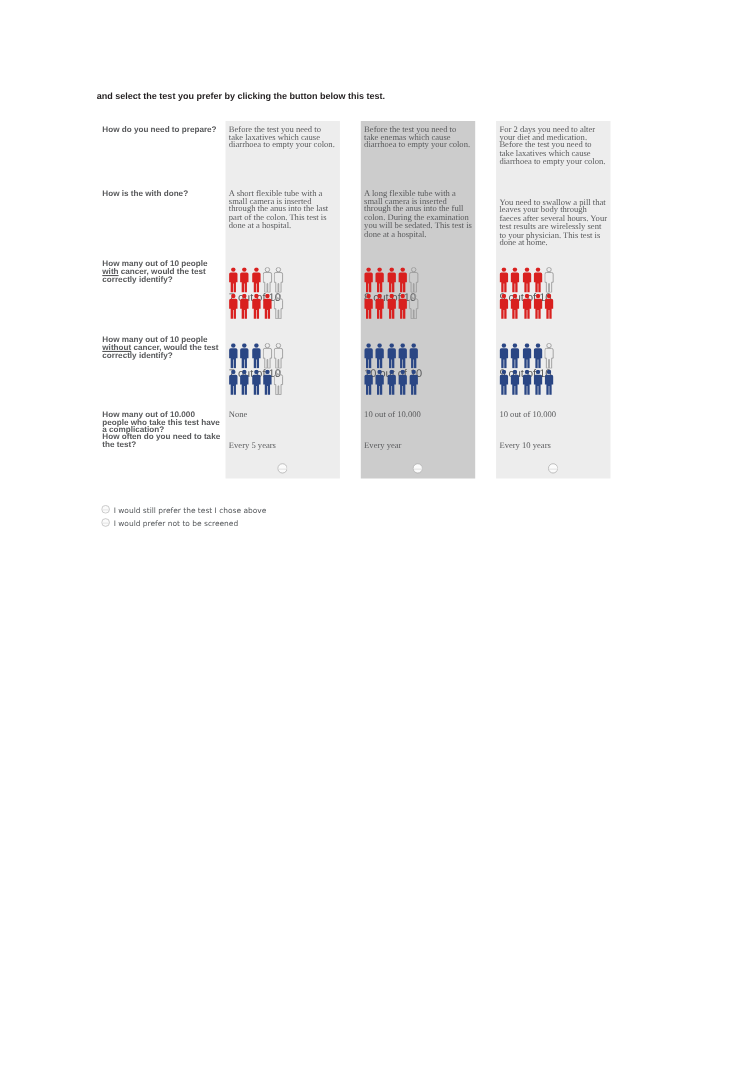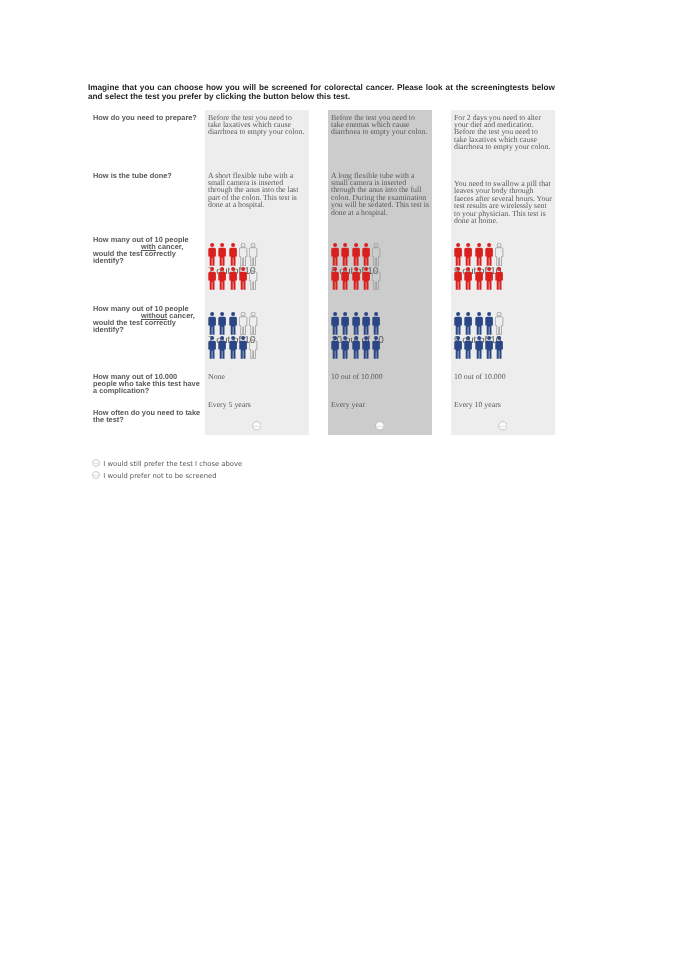--- a/index.html
+++ b/index.html
@@ -19,21 +19,21 @@
 
   
   .panel{position:absolute;top:110px;height:325px;width:104px;}
   .p1{left:205px;background:#ededed;}
   .p2{left:328px;background:#cccccc;}
   .p3{left:451px;background:#ededed;}
 
   
   .lbl{position:absolute;width:110px;left:93px;
        font-size:7.4px;font-weight:bold;color:#58595b;line-height:7.1px;}
-  .lbl u{text-decoration:underline;margin-left:48px;}
+  .lbl u{text-decoration:underline;}
 
   
   .cell{position:absolute;width:98px;font-size:7.8px;color:#58595b;
         line-height:7.4px;font-family:Liberation Serif, serif;}
   .cnt{font-size:10px;color:#58595b;line-height:8px;position:absolute;margin-top:32px;}
 
   .figrow{position:absolute;font-size:0;white-space:nowrap;}
   .figrow svg{display:inline-block;vertical-align:top;}
 
   .selbtn{position:absolute;width:9.6px;height:9.6px;}
@@ -45,36 +45,35 @@
   .opt .radio{position:absolute;left:0;top:-5.8px;width:8px;height:8px;}
   .opt .txt{position:absolute;left:11.3px;top:0;font-size:6.8px;color:#55585b;
             font-family:"DejaVu Sans",sans-serif;white-space:nowrap;line-height:8.6px;}
 </style>
 </head>
 <body>
 
 <div class="page">
 
   <div class="intro">
-    <span class="l1">Imagine that you can choose how you will be screened for colorectal cancer. Please look at the screeningtests below</span>
     <span class="l2">and select the test you prefer by clicking the button below this test.</span>
   </div>
 
   <div class="panel p1"></div>
   <div class="panel p2"></div>
   <div class="panel p3"></div>
 
   <div class="grid">
 
     <div class="lbl" style="top:113.5px"><span>How do you need to prepare?</span></div>
     <div class="cell" style="left:208px;top:113.5px">Before the test you need to take laxatives which cause diarrhoea to empty your colon.</div>
     <div class="cell" style="left:331px;top:113.5px">Before the test you need to take enemas which cause diarrhoea to empty your colon.</div>
     <div class="cell" style="left:454px;top:113.5px">For 2 days you need to alter your diet and medication. Before the test you need to take laxatives which cause diarrhoea to empty your colon.</div>
 
-    <div class="lbl" style="top:171.5px"><span>How is the tube done?</span></div>
+    <div class="lbl" style="top:171.5px"><span>How is the with done?</span></div>
     <div class="cell" style="left:208px;top:171.5px">A short flexible tube with a small camera is inserted through the anus into the last part of the colon. This test is done at a hospital.</div>
     <div class="cell" style="left:331px;top:171.5px">A long flexible tube with a small camera is inserted through the anus into the full colon. During the examination you will be sedated. This test is done at a hospital.</div>
     <div class="cell" style="left:454px;top:180px">You need to swallow a pill that leaves your body through faeces after several hours. Your test results are wirelessly sent to your physician. This test is done at home.</div>
 
     <div class="lbl" style="top:236px"><span>How many out of 10 people </span><u>with</u><span> cancer, would the test correctly identify?</span></div>
     <div class="cnt" style="left:208px;top:236px">7 out of 10</div>
     <div class="figrow" style="left:208px;top:243px"><svg width="10.3" height="23" viewBox="0 0 103 230">
           <circle cx="41" cy="21" r="20" fill="#d9201f"></circle>
           <path d="M18 47 h46 a15 15 0 0 1 15 15 v74 h-14 v92 h-21 v-80 h-6 v80 h-21 v-92 h-14 v-74 a15 15 0 0 1 15 -15 z" fill="#d9201f"></path>
         </svg><svg width="10.3" height="23" viewBox="0 0 103 230">
@@ -272,21 +271,21 @@
         </svg><svg width="10.3" height="23" viewBox="0 0 103 230">
           <circle cx="41" cy="21" r="20" fill="#2a4684"></circle>
           <path d="M18 47 h46 a15 15 0 0 1 15 15 v74 h-14 v92 h-21 v-80 h-6 v80 h-21 v-92 h-14 v-74 a15 15 0 0 1 15 -15 z" fill="#2a4684"></path>
         </svg></div>
 
     <div class="lbl" style="top:372.8px"><span>How many out of 10.000 people who take this test have a complication?</span></div>
     <div class="cell" style="left:208px;top:372.8px">None</div>
     <div class="cell" style="left:331px;top:372.8px">10 out of 10.000</div>
     <div class="cell" style="left:454px;top:372.8px">10 out of 10.000</div>
 
-    <div class="lbl" style="top:409px"><span>How often do you need to take the test?</span></div>
+    <div class="lbl" style="top:393px"><span>How often do you need to take the test?</span></div>
     <div class="cell" style="left:208px;top:401.2px">Every 5 years</div>
     <div class="cell" style="left:331px;top:401.2px">Every year</div>
     <div class="cell" style="left:454px;top:401.2px">Every 10 years</div>
 
     <div class="selbtn" style="left:251.7px;top:418px"><svg width="9.6" height="9.6" viewBox="0 0 100 100">
           <circle cx="50" cy="50" r="44" fill="#fbfbfb" stroke="#ababab" stroke-width="7"></circle>
           <path d="M13 57 h74" stroke="#cfcfcf" stroke-width="6" fill="none"></path>
         </svg></div>
     <div class="selbtn" style="left:374.7px;top:418px"><svg width="9.6" height="9.6" viewBox="0 0 100 100">
           <circle cx="50" cy="50" r="44" fill="#fbfbfb" stroke="#ababab" stroke-width="7"></circle>

